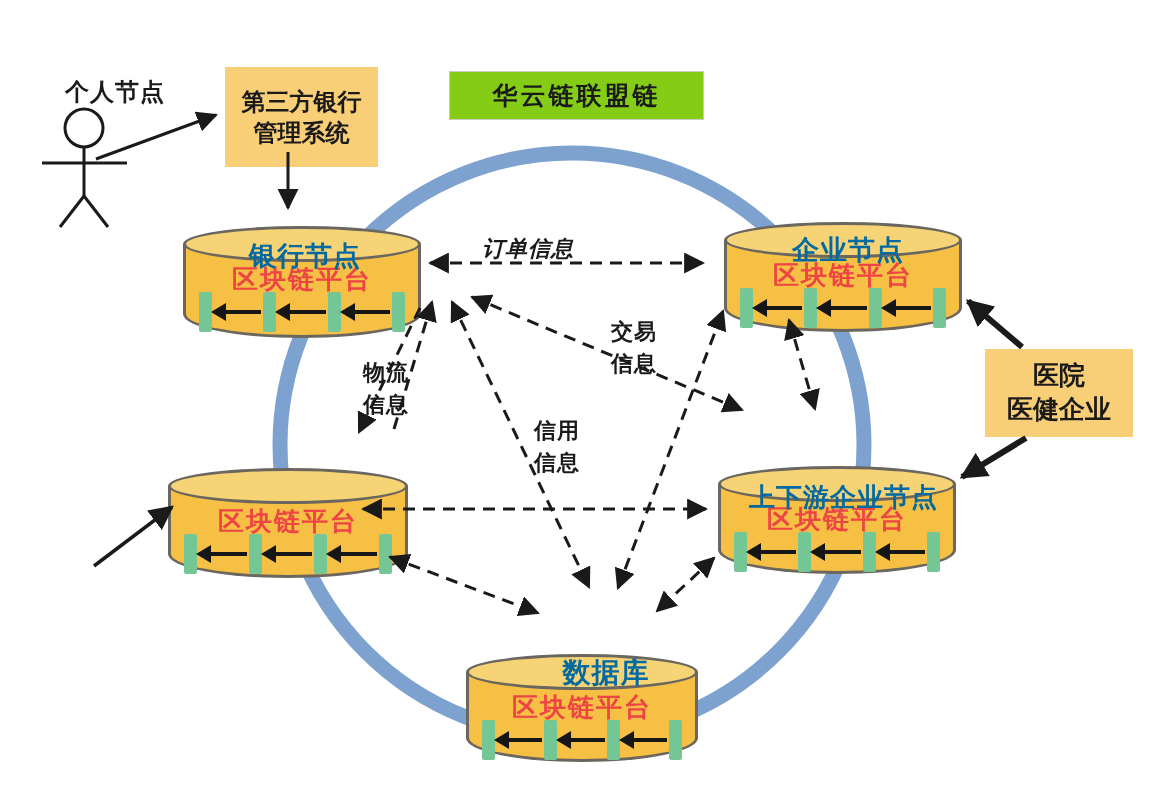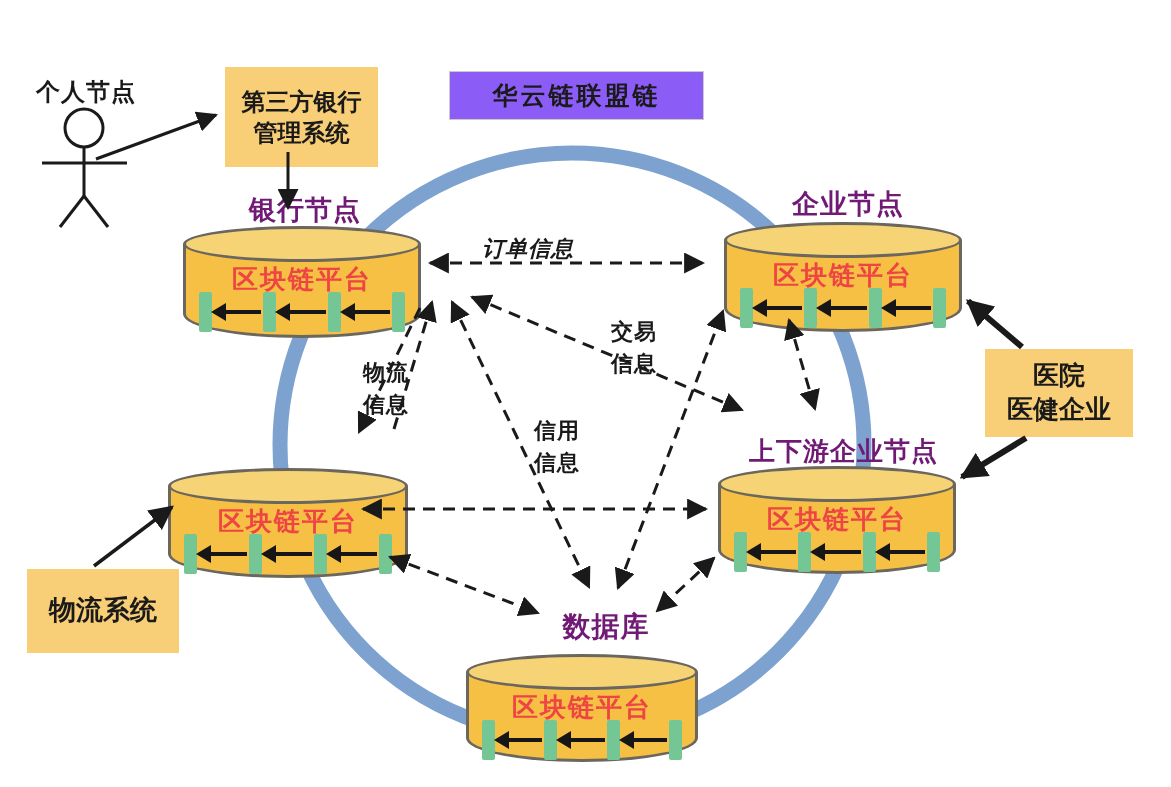--- a/index.html
+++ b/index.html
@@ -17,28 +17,28 @@
     border-bottom-left-radius:50% 24px;border-bottom-right-radius:50% 24px;}
   .cyl-label{position:absolute;left:0;top:36px;width:100%;text-align:center;
     font-size:26px;font-weight:bold;color:#ef4444;z-index:3;letter-spacing:2px;}
   .cyl-chain{position:absolute;left:16px;right:16px;top:66px;height:40px;
     display:flex;align-items:center;z-index:3;}
   .chain-bar{width:13px;height:40px;background:#74C795;border-radius:2px;flex:0 0 auto;}
   .chain-link{flex:1 1 auto;position:relative;height:4px;background:#161616;margin-left:2px;margin-right:2px;}
   .chain-link::before{content:"";position:absolute;left:-3px;top:-7px;width:0;height:0;
     border-top:9px solid transparent;border-bottom:9px solid transparent;border-right:15px solid #161616;}
   
-  .node-label{position:absolute;text-align:center;font-size:27px;font-weight:bold;color:#701a75;z-index:4;letter-spacing:1px;}
+  .node-label{position:absolute;text-align:center;font-size:27px;font-weight:bold;color:#0369a1;z-index:4;letter-spacing:1px;margin-top:46px;}
   .tag-box{position:absolute;background:#F8CE77;display:flex;align-items:center;justify-content:center;
     text-align:center;font-weight:bold;color:#1a1a1a;white-space:pre-line;z-index:4;line-height:1.3;}
-  .title-box{position:absolute;background:#8b5cf6;border:1px solid #cfcac0;display:flex;align-items:center;
+  .title-box{position:absolute;background:#84cc16;border:1px solid #cfcac0;display:flex;align-items:center;
     justify-content:center;font-size:25px;font-weight:bold;color:#1a1a1a;z-index:4;letter-spacing:3px;}
   .edge-label{position:absolute;text-align:center;font-size:22px;font-weight:bold;color:#1a1a1a;
     white-space:pre-line;z-index:5;line-height:1.45;letter-spacing:1px;}
-  .person-label{position:absolute;font-size:24px;font-weight:bold;color:#1a1a1a;z-index:4;letter-spacing:1px;}
+  .person-label{position:absolute;font-size:24px;font-weight:bold;color:#1a1a1a;z-index:4;letter-spacing:1px;margin-left:29px;}
 </style>
 </head>
 <body>
 
 <div id="stage">
 
   <svg class="layer" width="1171" height="787">
     <circle cx="572" cy="445" r="292" fill="none" stroke="#7EA2CF" stroke-width="15"></circle>
   </svg>
 
@@ -47,21 +47,20 @@
   </div>
 
   <div class="person-label" style="left:36px;top:76px;">个人节点</div>
 
   <div class="tag-box" style="left:225px;top:67px;width:153px;height:100px;font-size:24px;">第三方银行
 管理系统</div>
 
   <div class="tag-box" style="left:985px;top:349px;width:148px;height:88px;font-size:26px;">医院
 医健企业</div>
 
-  <div class="tag-box" style="left:27px;top:569px;width:152px;height:84px;font-size:27px;">物流系统</div>
 
   <div class="node-label" style="left:205px;top:192px;width:200px;">银行节点</div>
   <div class="node-label" style="left:748px;top:186px;width:200px;">企业节点</div>
   <div class="node-label" style="left:726px;top:434px;width:235px;font-size:26px;">上下游企业节点</div>
   <div class="node-label" style="left:536px;top:608px;width:140px;font-size:28px;">数据库</div>
 
   <div class="cylinder" style="left:183px;top:226px;width:238px;height:112px;">
     <div class="cyl-top"></div>
     <div class="cyl-body"></div>
     <div class="cyl-label">区块链平台</div>

